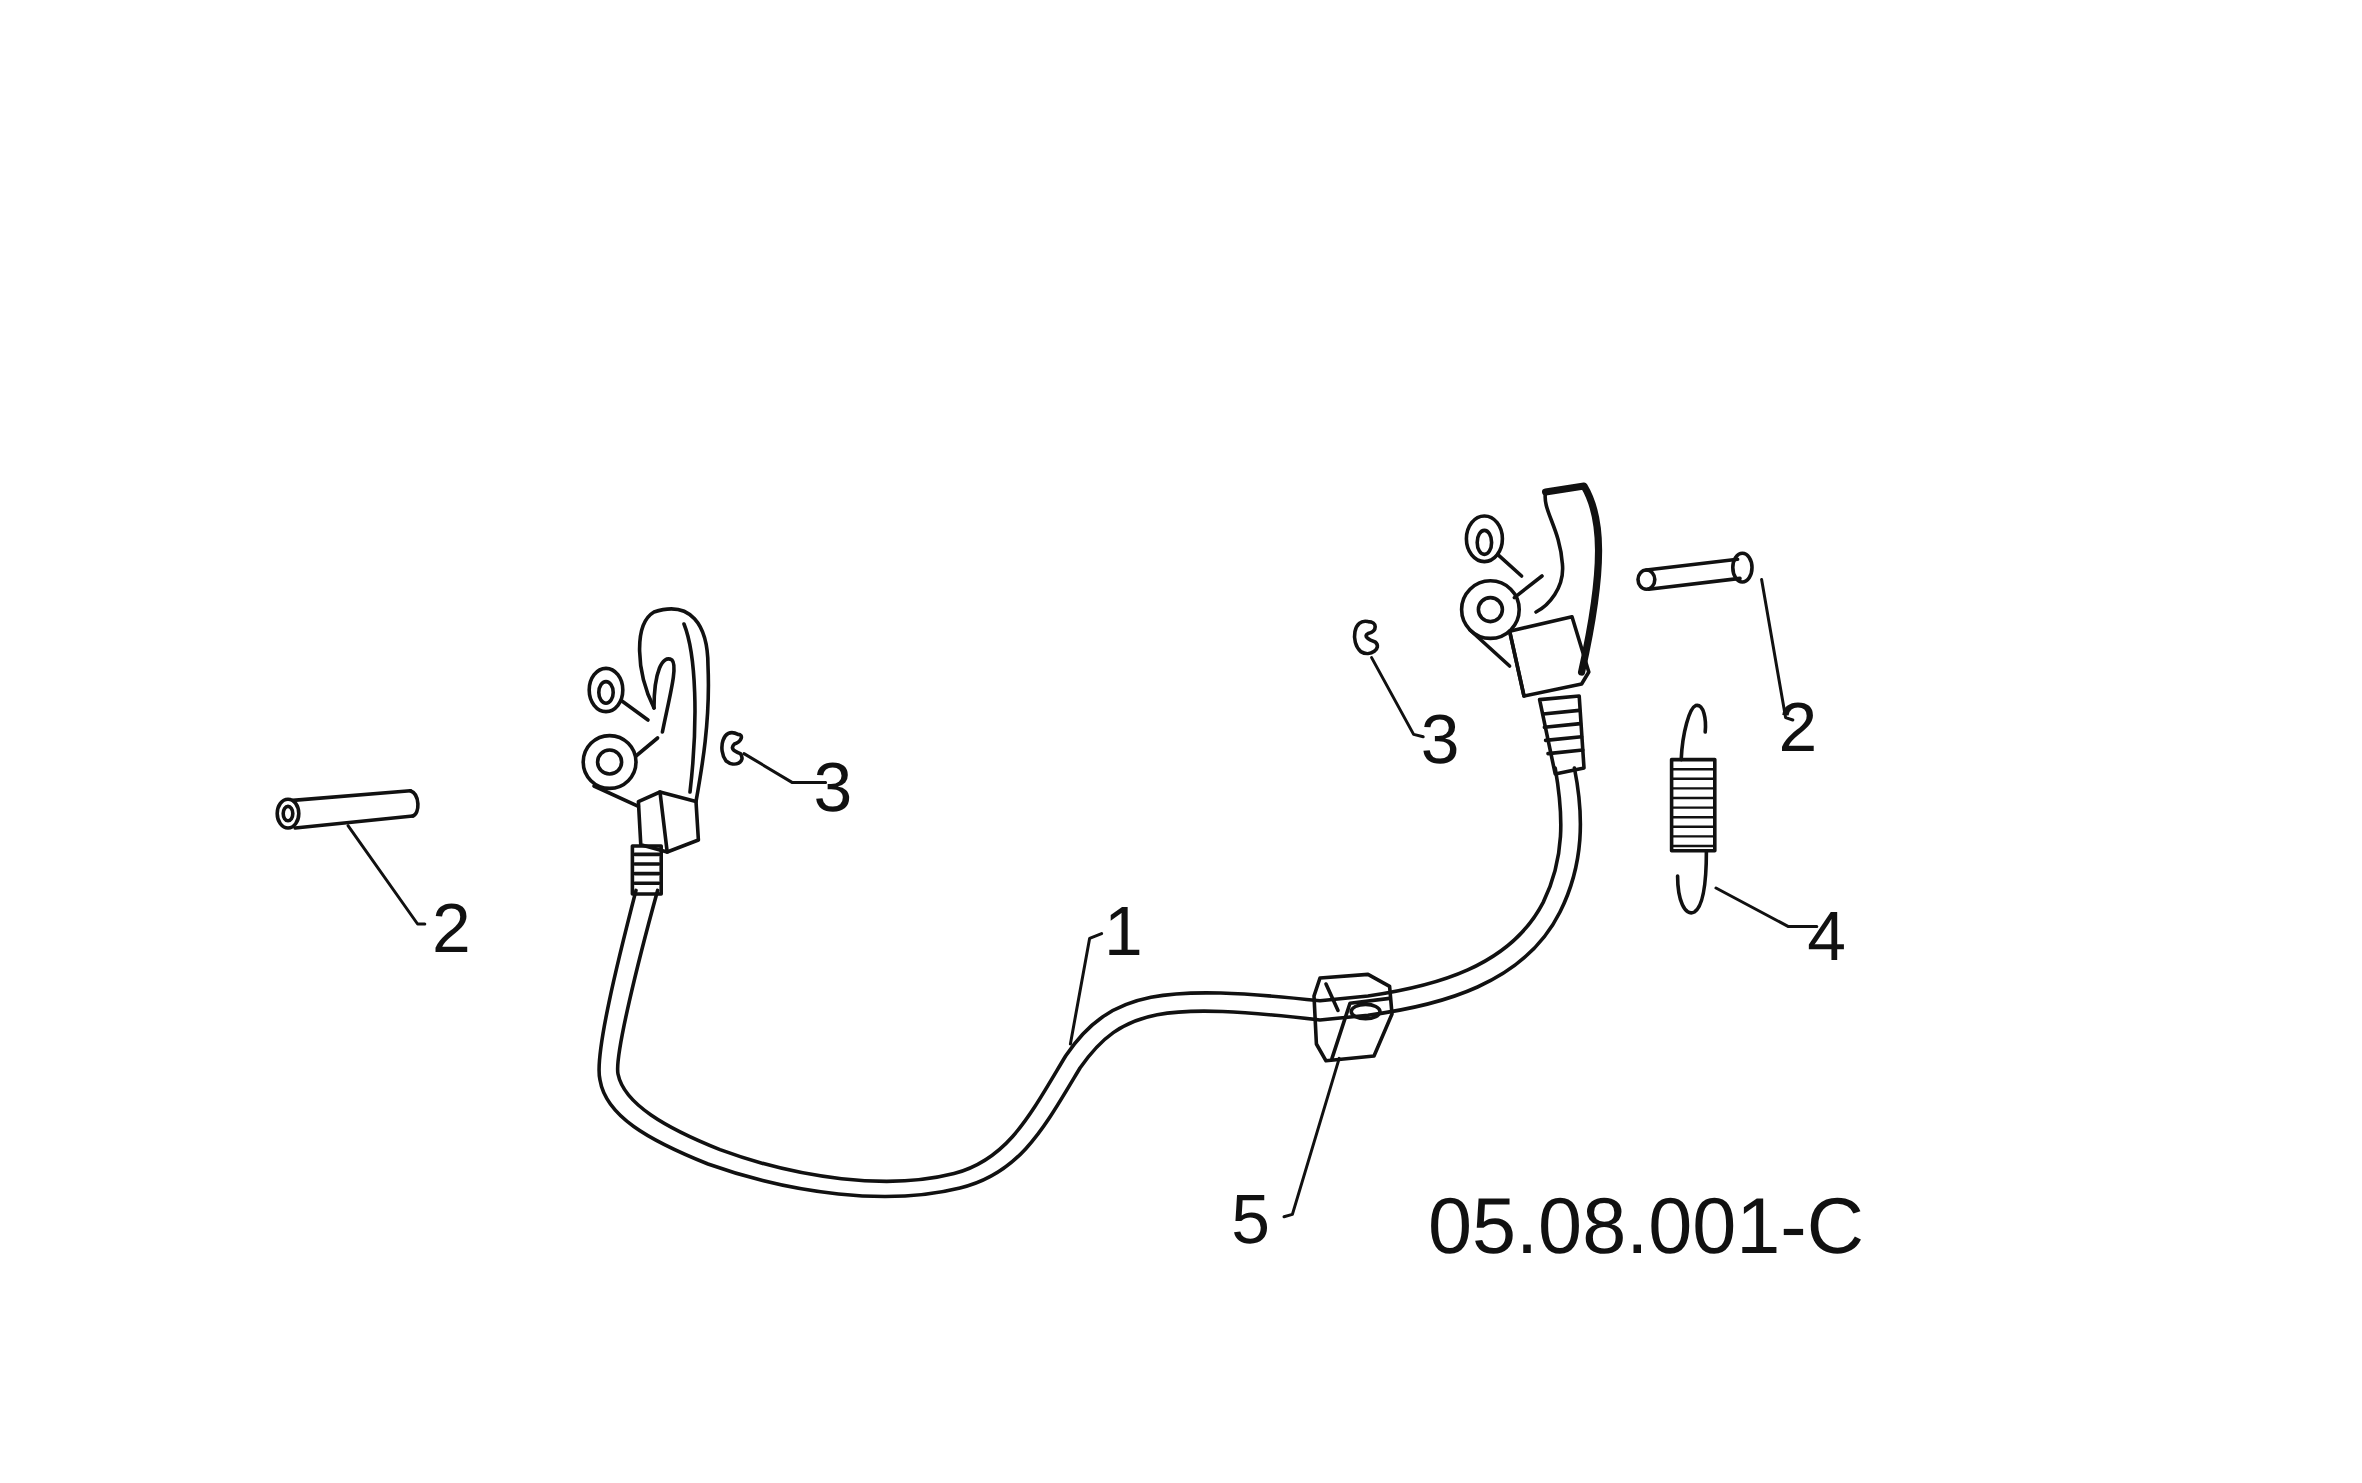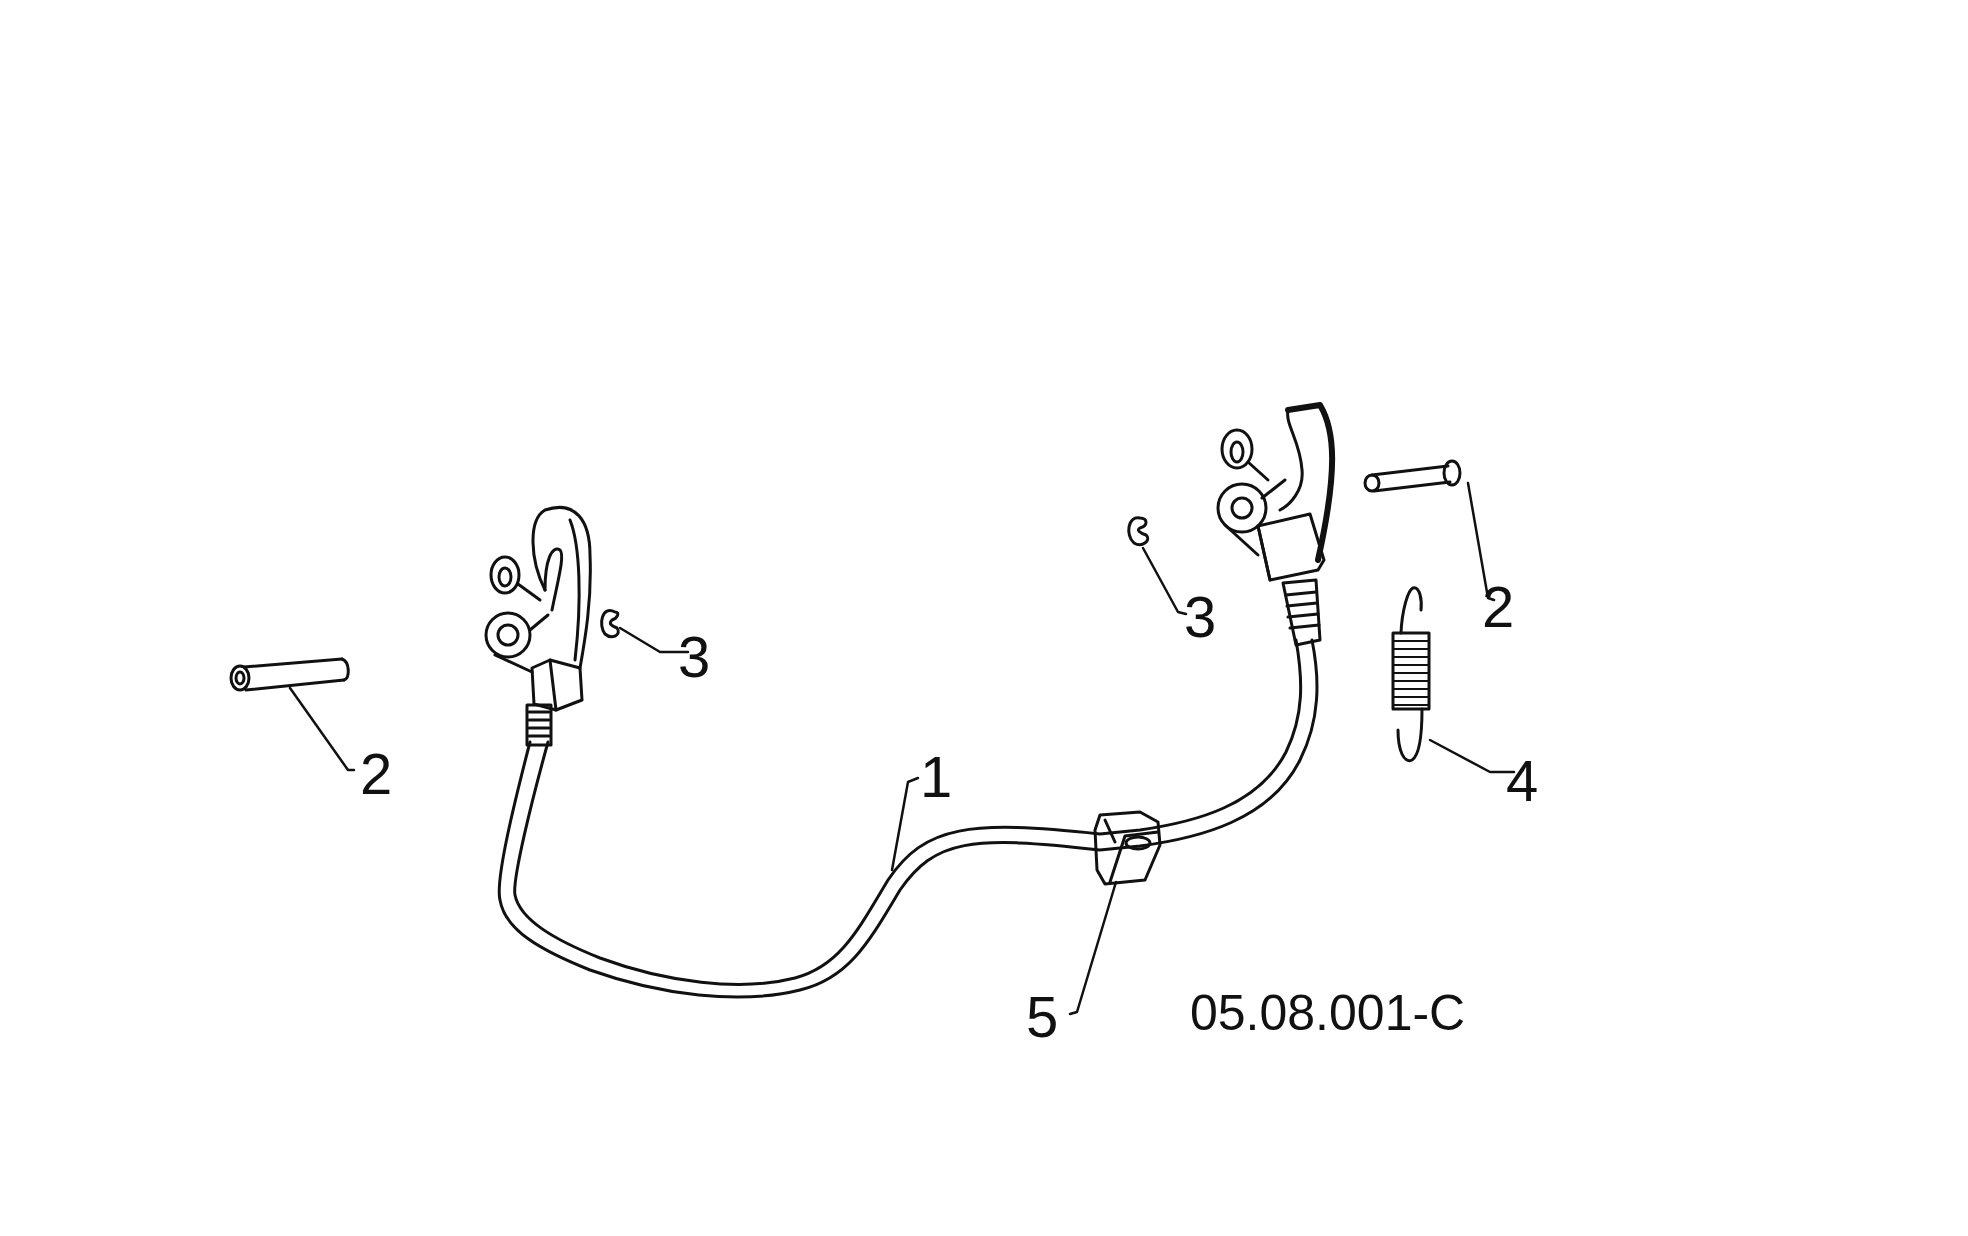--- a/index.html
+++ b/index.html
@@ -10,21 +10,21 @@
     font-family: "Liberation Sans", sans-serif;
     color: #111111;
     font-size: 58px;
     line-height: 1;
     white-space: nowrap;
   }
   .code {
     position: absolute;
     font-family: "Liberation Sans", sans-serif;
     color: #111111;
-    font-size: 50px;
+    font-size: 66px;
     line-height: 1;
     letter-spacing: 0px;
     white-space: nowrap;
   }
 </style>
 </head>
 <body>
 
 <svg id="canvas" viewBox="0 0 1968 1236" xmlns="http://www.w3.org/2000/svg">
   <g fill="none" stroke="#111" stroke-width="3" stroke-linecap="round" stroke-linejoin="round">

